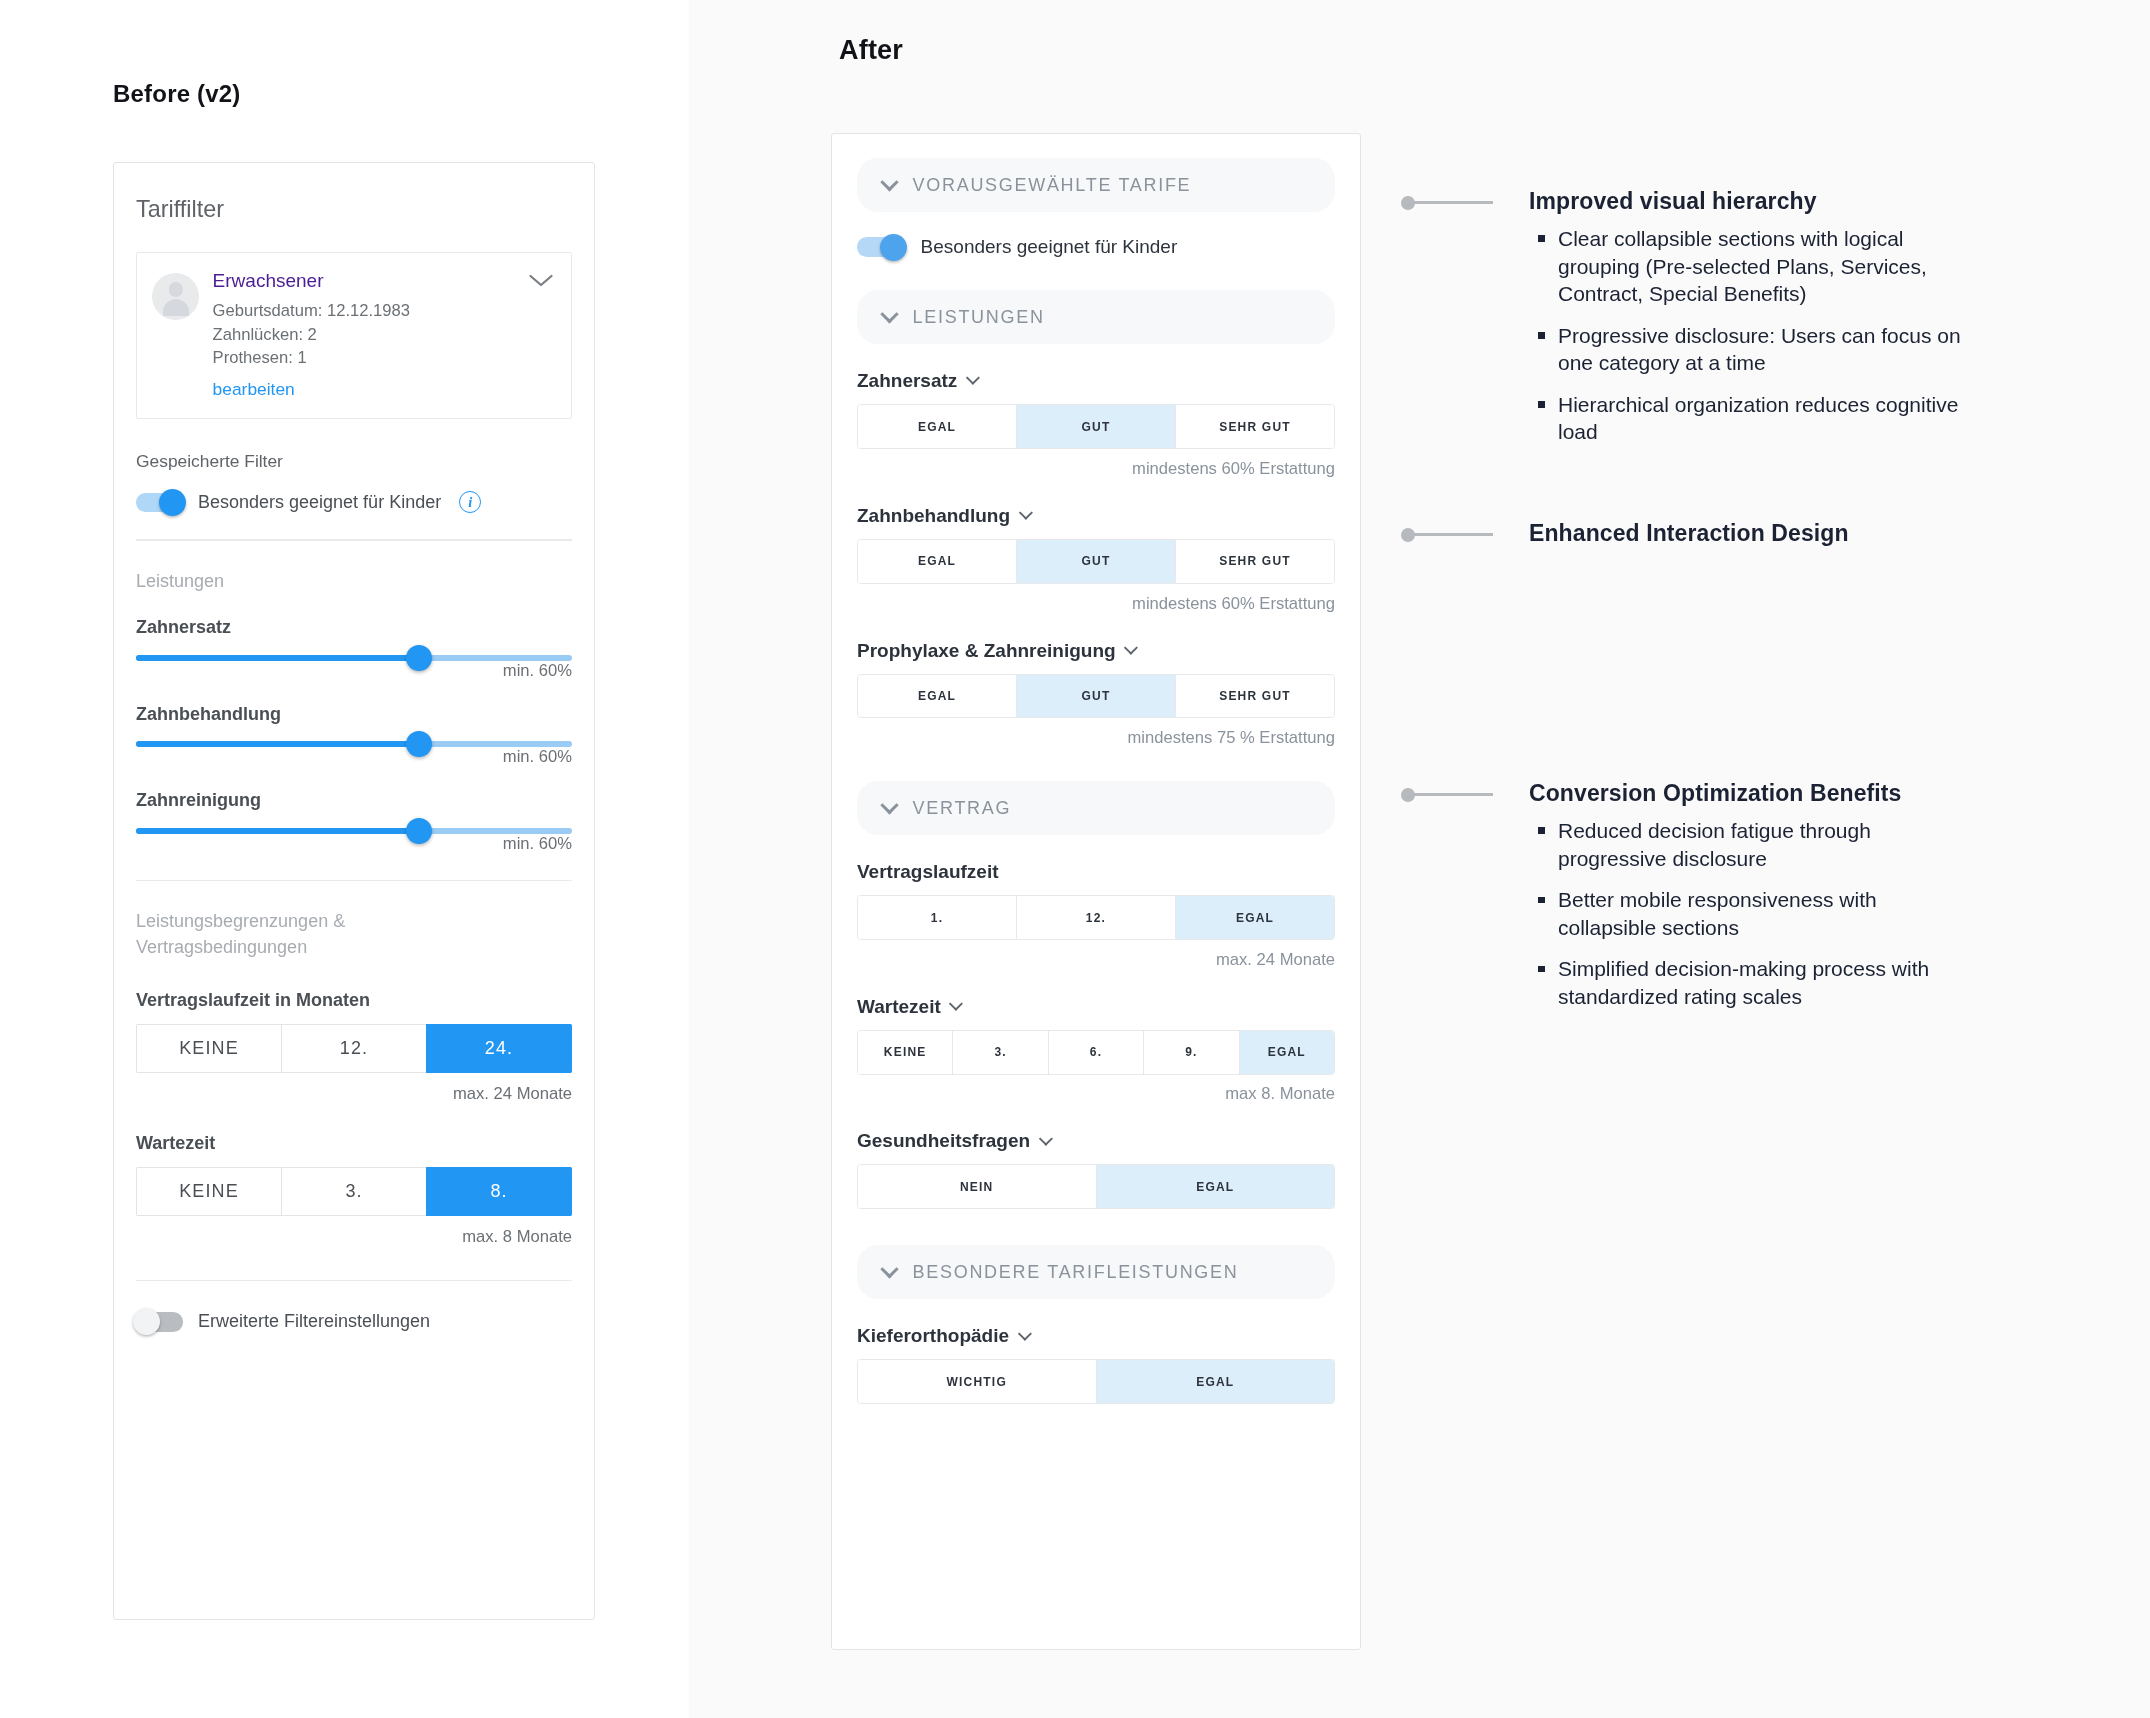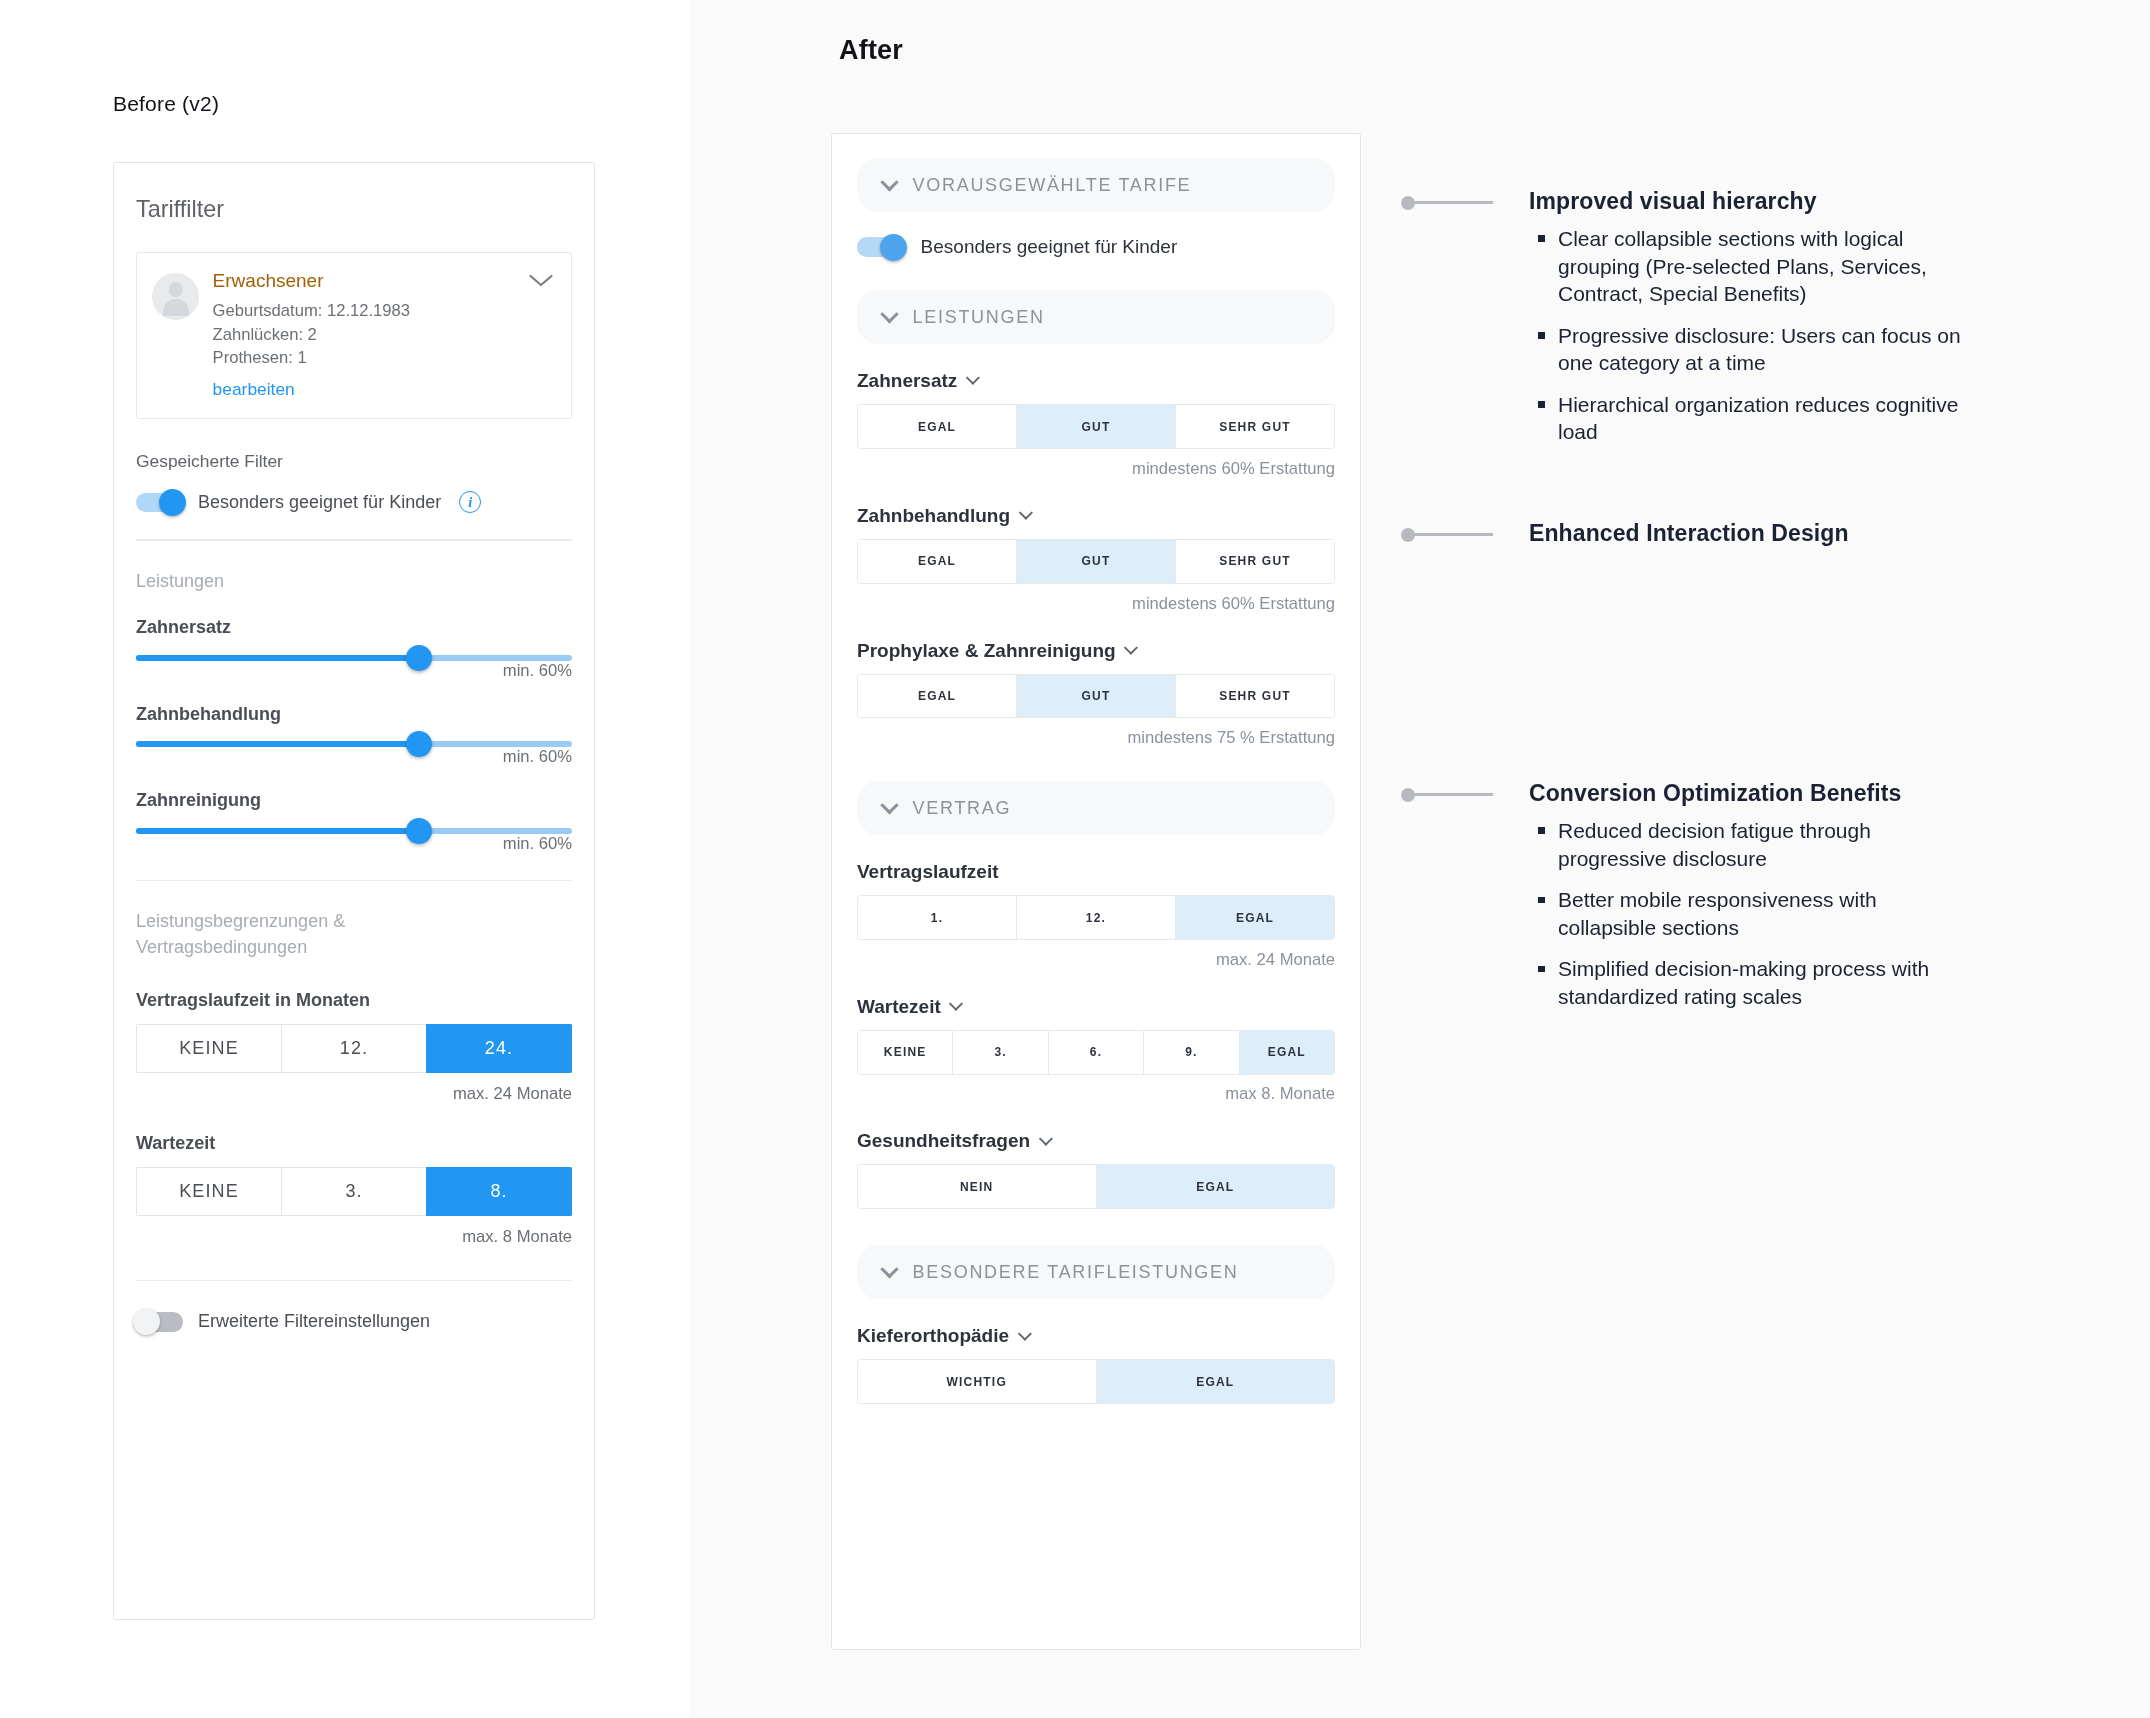--- a/index.html
+++ b/index.html
@@ -13,22 +13,22 @@
 
   
   #right-bg {
     position: absolute; left: 689px; top: 0;
     width: 1461px; height: 1718px;
     background: #fafafa;
   }
 
   
   #before-heading {
-    position: absolute; left: 113px; top: 92px;
-    font-size: 21px; font-weight: normal; color: #111318;
+    position: absolute; left: 113px; top: 80px;
+    font-size: 24px; font-weight: bold; color: #111318;
     letter-spacing: 0.2px;
   }
   #after-heading {
     position: absolute; left: 839px; top: 35px;
     font-size: 27px; font-weight: bold; color: #111318;
     letter-spacing: 0.2px;
   }
 
   
   #before-card {
@@ -63,21 +63,21 @@
     width: 14.4px; height: 14.4px; border-radius: 50%;
     background: #d5d8dc;
   }
   #avatar::after {
     content:''; position:absolute; left:50%; bottom:3.8px;
     transform: translateX(-50%);
     width: 26px; height: 16.6px;
     border-radius: 13px 13px 0 0;
     background: #d5d8dc;
   }
-  #person-name { font-size: 19px; color: #a16207; margin-bottom: 7.6px; }
+  #person-name { font-size: 19px; color: #4c1d95; margin-bottom: 7.6px; }
   .person-line { font-size: 16.6px; color: #6b7075; line-height: 1.42; }
   #person-edit {
     font-size: 17.4px; color: #2196f3; margin-top: 9px; cursor: pointer;
   }
   #person-chevron {
     position: absolute; right: 16.6px; top: 19.6px;
     color: #7a7f85;
   }
 
   .b-label-mid {

